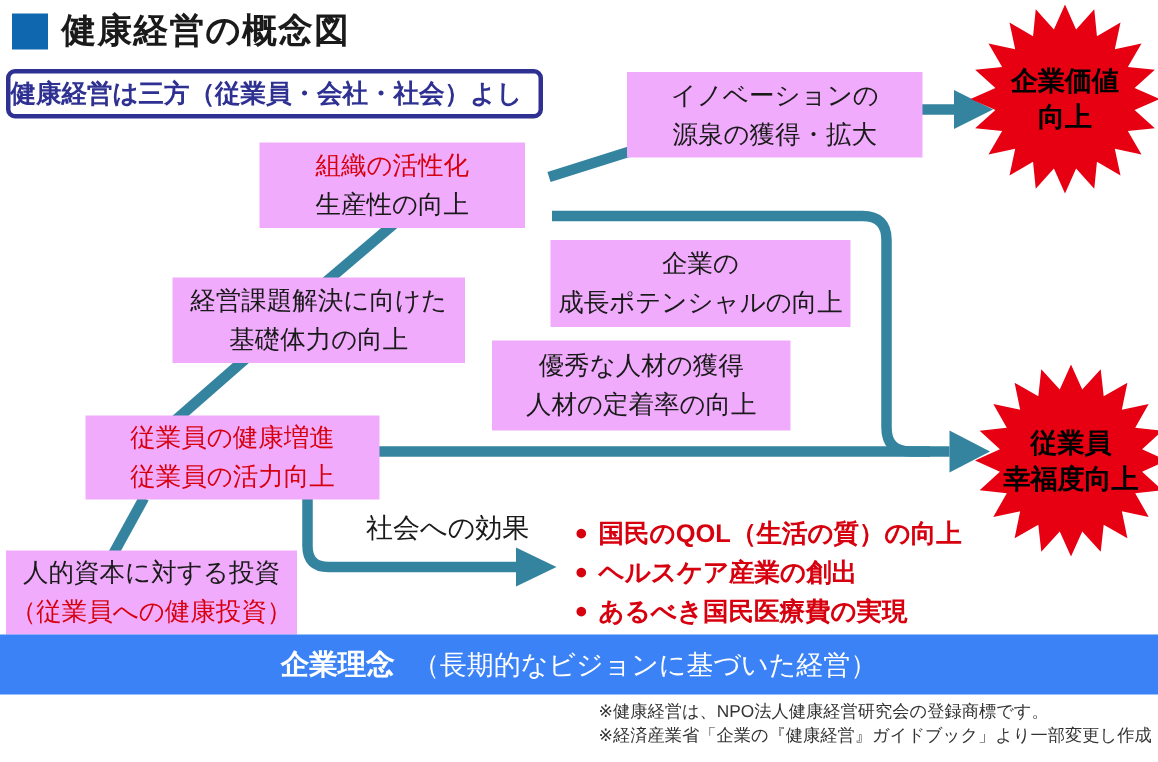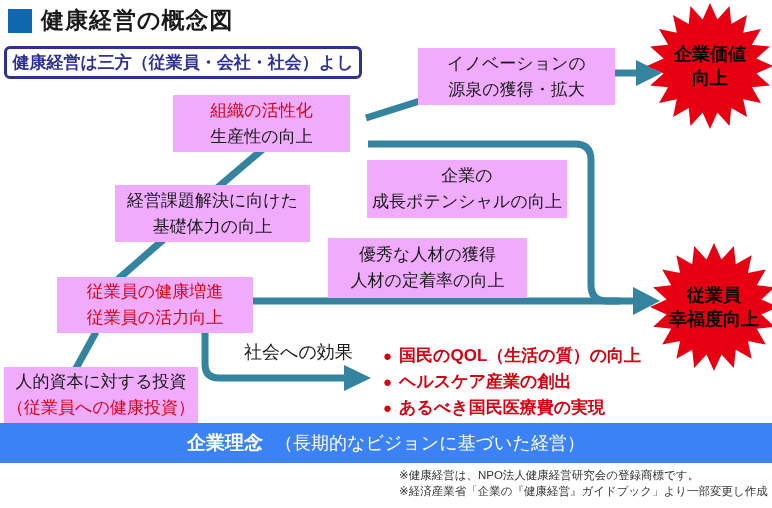--- a/index.html
+++ b/index.html
@@ -4,31 +4,31 @@
 <style>
   html,body{margin:0;padding:0;}
   body{width:772px;height:508px;position:relative;overflow:hidden;background:#fff;
        font-family:"Liberation Sans","DejaVu Sans",sans-serif;color:#1a1a1a;}
   
   .hdr{position:absolute;left:8px;top:5px;display:flex;align-items:center;gap:9px;}
   .sq{width:24px;height:24px;background:#0f68af;display:inline-block;}
   .ttl{font-size:23px;font-weight:bold;color:#1a1a1a;letter-spacing:1px;}
   
   .tag{position:absolute;left:4px;top:46px;width:358px;height:33px;border:3px solid #2e3192;
-       border-radius:6px;box-sizing:border-box;display:flex;align-items:center;justify-content:center;
+       border-radius:6px;box-sizing:border-box;display:flex;align-items:center;justify-content:flex-start;
        background:#fff;}
   .tag span{font-size:17px;font-weight:bold;color:#2e3192;}
   
   .bx{position:absolute;background:#f0abfc;display:flex;flex-direction:column;
       align-items:center;justify-content:center;text-align:center;font-size:17px;line-height:26px;z-index:2;}
   .red{color:#d7000f;}
   .bx-org{left:173px;top:95px;width:177px;height:57px;}
   .bx-innov{left:418px;top:48px;width:197px;height:57px;}
   .bx-growth{left:367px;top:160px;width:200px;height:58px;}
-  .bx-talent{left:328px;top:238px;width:199px;height:60px;}
+  .bx-talent{left:328px;top:227px;width:199px;height:60px;}
   .bx-mgmt{left:115px;top:185px;width:195px;height:57px;}
   .bx-health{left:57px;top:277px;width:196px;height:56px;}
   .bx-invest{left:4px;top:367px;width:194px;height:56px;}
   
   svg.lines{position:absolute;left:0;top:0;z-index:1;}
   .ln{stroke:#35849f;stroke-width:7;fill:none;}
   .ah{fill:#35849f;stroke:none;}
   
   .star{position:absolute;width:128px;height:128px;z-index:3;display:flex;align-items:center;
         justify-content:center;text-align:center;}

